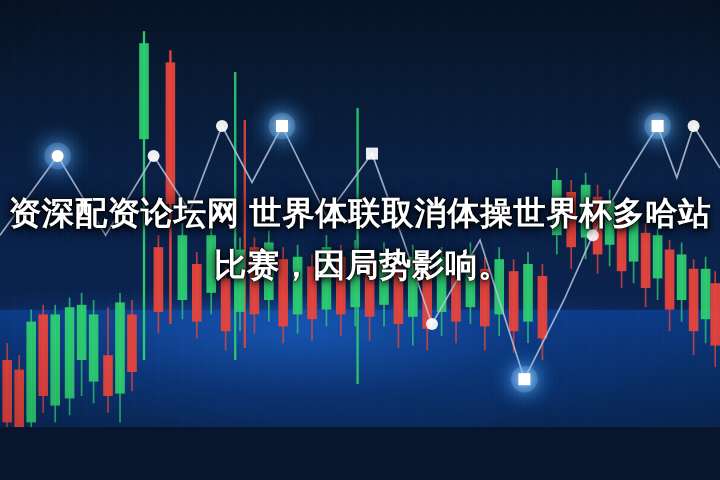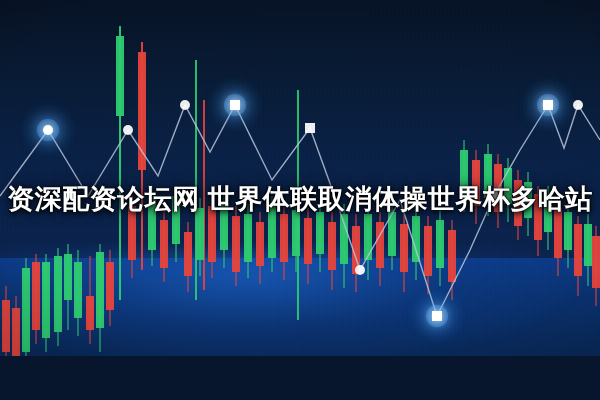--- a/index.html
+++ b/index.html
@@ -342,15 +342,16 @@
         <circle cx="548" cy="105" r="11" fill="#4aa8ff" opacity=".55" filter="url(#bigglow)"></circle>
         <rect x="543" y="100" width="10" height="10" fill="#ffffff" opacity="1" filter="url(#softglow)"></rect>
         <circle cx="578" cy="105" r="5" fill="#ffffff" opacity=".92"></circle>
       </g>
   </svg>
 
   <div class="bg-vignette"></div>
 
   <div class="headline">
     <div class="hl-line hl-line-1">资深配资论坛网 世界体联取消体操世界杯多哈站</div>
+    <div class="hl-line hl-line-2">比赛，因局势影响。</div>
   </div>
 
 </div>
 
 </body></html>

